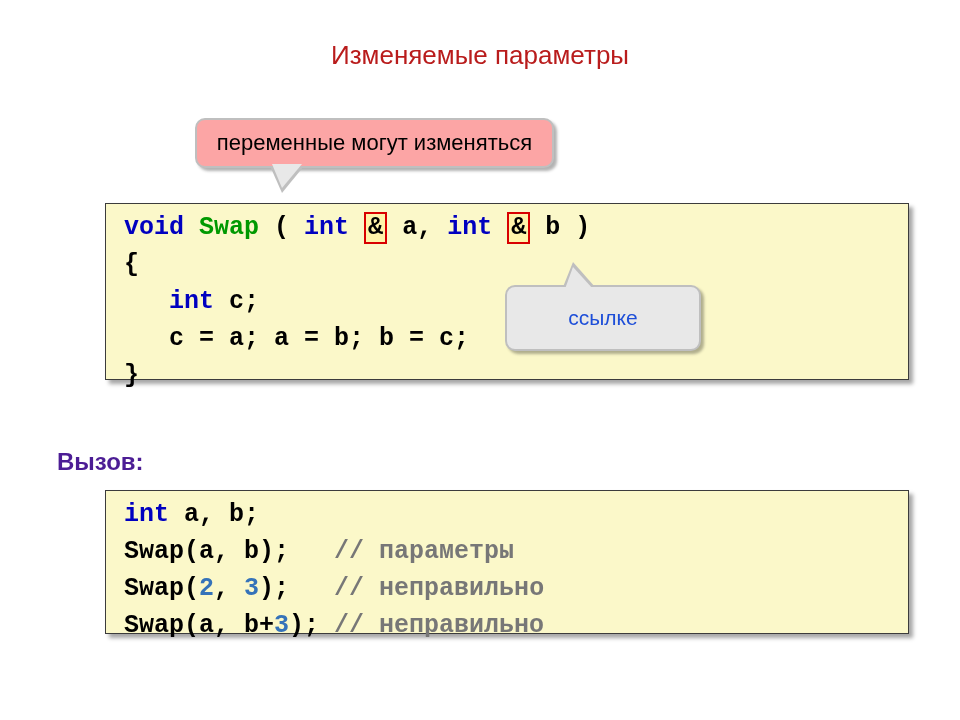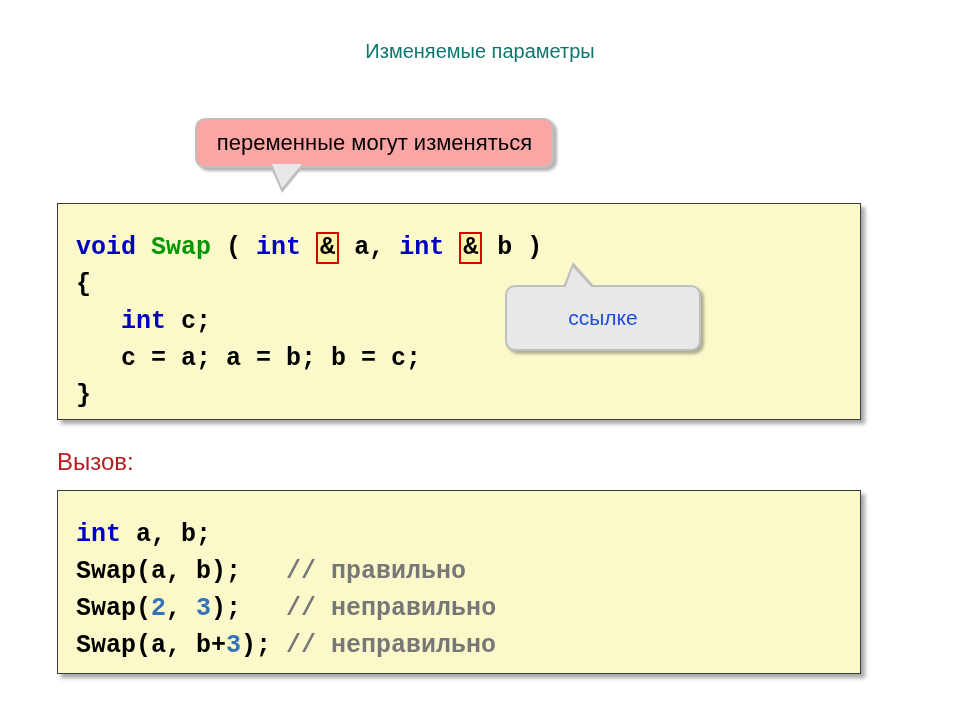--- a/index.html
+++ b/index.html
@@ -6,22 +6,22 @@
     margin: 0;
     padding: 0;
     width: 960px;
     height: 720px;
     background: #ffffff;
     font-family: Arial, sans-serif;
     position: relative;
   }
   .slide-title {
     text-align: center;
-    font-size: 20px;
-    color: #0f766e;
+    font-size: 26px;
+    color: #b91c1c;
     padding-top: 40px;
     font-weight: normal;
   }
   .callout-top {
     position: absolute;
     left: 195px;
     top: 118px;
     width: 355px;
     height: 46px;
     background: #fca5a5;
@@ -60,23 +60,24 @@
 
   .code-box {
     position: absolute;
     background: #fbf8c9;
     border: 1px solid #3c3c3c;
     box-shadow: 4px 4px 4px rgba(0,0,0,0.35);
     font-family: "Courier New", monospace;
     font-size: 25px;
     font-weight: bold;
     line-height: 37px;
-    padding: 25px 18px;
+    padding: 5px 18px;
     white-space: pre;
     color: #000;
+    margin-left: 48px;
   }
   .code-box.main {
     left: 57px;
     top: 203px;
     width: 766px;
     height: 165px;
   }
   .code-box.sub {
     left: 57px;
     top: 490px;
@@ -138,22 +139,22 @@
     border-right: 22px solid transparent;
     border-bottom: 25px solid #bfbfbf;
     z-index: 1;
   }
 
   .sub-heading {
     position: absolute;
     left: 57px;
     top: 448px;
     font-size: 24px;
-    font-weight: normal;
-    color: #b91c1c;
+    font-weight: bold;
+    color: #4c1d95;
   }
 </style>
 </head>
 <body>
 
 <div class="slide-title">Изменяемые параметры</div>
 
 <div class="callout-top">переменные могут изменяться</div>
 
 <div class="code-box main"><span class="kw-blue">void</span> <span class="kw-green">Swap</span> ( <span class="kw-blue">int</span> <span class="hl-amp">&amp;</span> <span>a,</span> <span class="kw-blue">int</span> <span class="hl-amp">&amp;</span> <span>b )</span>
@@ -162,15 +163,15 @@
    <span>c = a; a = b; b = c;</span>
 <span>}</span></div>
 
 <div class="callout-right">
   <span class="l2">ссылке</span>
 </div>
 
 <div class="sub-heading">Вызов:</div>
 
 <div class="code-box sub"><span class="kw-blue">int</span> <span>a, b;</span>
-<span>Swap(a, b);</span>   <span class="comment">// правильно</span>
+<span>Swap(a, b);</span>   <span class="comment">// параметры</span>
 <span>Swap(</span><span class="num">2</span><span>, </span><span class="num">3</span><span>);</span>   <span class="comment">// неправильно</span>
 <span>Swap(a, b+</span><span class="num">3</span><span>);</span> <span class="comment">// неправильно</span></div>
 
 </body></html>

